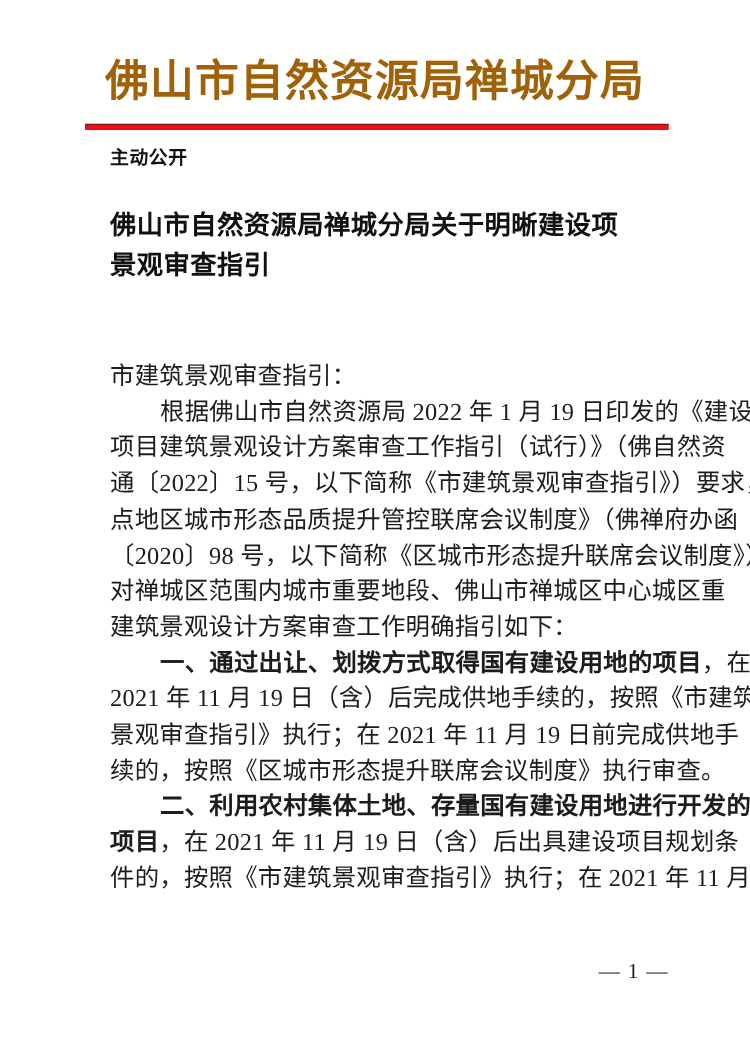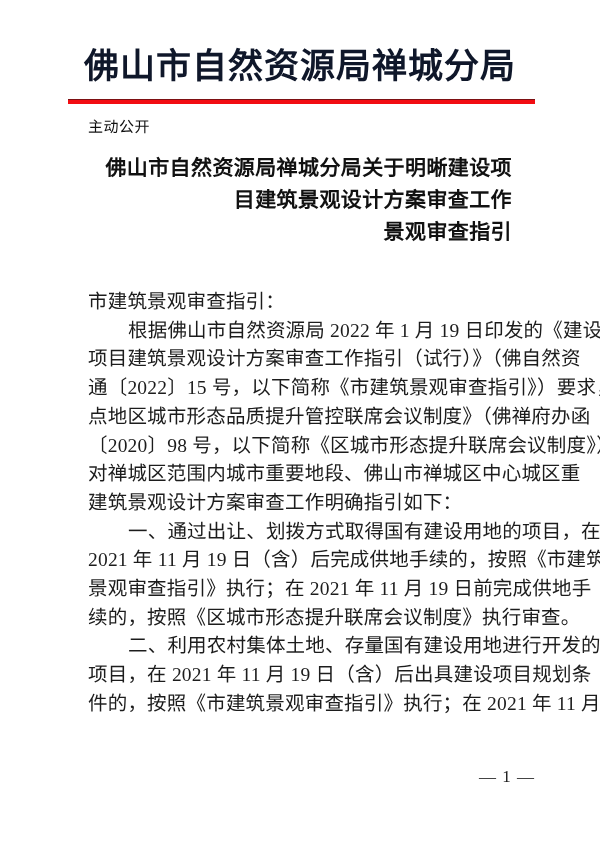--- a/index.html
+++ b/index.html
@@ -29,26 +29,26 @@
   .masthead {
     position: absolute;
     left: 0;
     top: 44px;
     width: 600px;
     text-align: center;
   }
 
   .masthead-title {
     display: inline-block;
-    font-family: Liberation Sans, sans-serif;
+    font-family: Liberation Serif, serif;
     font-weight: bold;
     font-size: 35px;
     line-height: 44px;
     letter-spacing: 1px;
-    color: #0f172a;
+    color: #a16207;
     white-space: nowrap;
   }
 
   
   .red-rule {
     position: absolute;
     left: 68px;
     top: 99px;
     width: 467px;
     height: 5px;
@@ -69,36 +69,36 @@
     height: 4px;
     background: #f20d12;
   }
 
   
   .disclosure {
     position: absolute;
     left: 88px;
     top: 117px;
     font-family: "Liberation Sans", "DejaVu Sans", sans-serif;
-    font-weight: normal;
+    font-weight: bold;
     font-size: 15px;
     line-height: 20px;
     letter-spacing: 0.5px;
     color: #111111;
     white-space: nowrap;
     text-align: center;
   }
 
   
   .doc-title {
     position: absolute;
     left: 88px;
-    top: 152px;
+    top: 164px;
     width: 424px;
-    text-align: right;
+    text-align: left;
   }
 
   .doc-title .tline {
     font-family: "Liberation Serif", "DejaVu Serif", serif;
     font-weight: bold;
     font-size: 21px;
     line-height: 32px;
     letter-spacing: 0.4px;
     color: #111111;
     white-space: nowrap;
@@ -119,21 +119,21 @@
     letter-spacing: 0.2px;
     color: #1c1c1c;
     white-space: nowrap;
   }
 
   .body-line.indent {
     text-indent: 40px;
   }
 
   .body-line .bold {
-    font-weight: normal;
+    font-weight: bold;
   }
 
   
   .page-number {
     position: absolute;
     left: 0;
     top: 766px;
     width: 535px;
     text-align: right;
     font-family: "Liberation Serif", "DejaVu Serif", serif;
@@ -154,21 +154,20 @@
 
   <div class="red-rule">
     <div class="rule-edge"></div>
     <div class="rule-body"></div>
   </div>
 
   <div class="disclosure">主动公开</div>
 
   <div class="doc-title">
     <div class="tline">佛山市自然资源局禅城分局关于明晰建设项</div>
-    <div class="tline">目建筑景观设计方案审查工作</div>
     <div class="tline">景观审查指引</div>
   </div>
 
   <div class="body-block">
     <div class="body-line">市建筑景观审查指引：</div>
     <div id="body-lines">
         <div class="body-line indent"><span>根据佛山市自然资源局 2022 年 1 月 19 日印发的《建设</span></div>
         <div class="body-line"><span>项目建筑景观设计方案审查工作指引（试行）》（佛自然资</span></div>
         <div class="body-line"><span>通〔2022〕15 号，以下简称《市建筑景观审查指引》）要求，</span></div>
         <div class="body-line"><span>点地区城市形态品质提升管控联席会议制度》（佛禅府办函</span></div>

